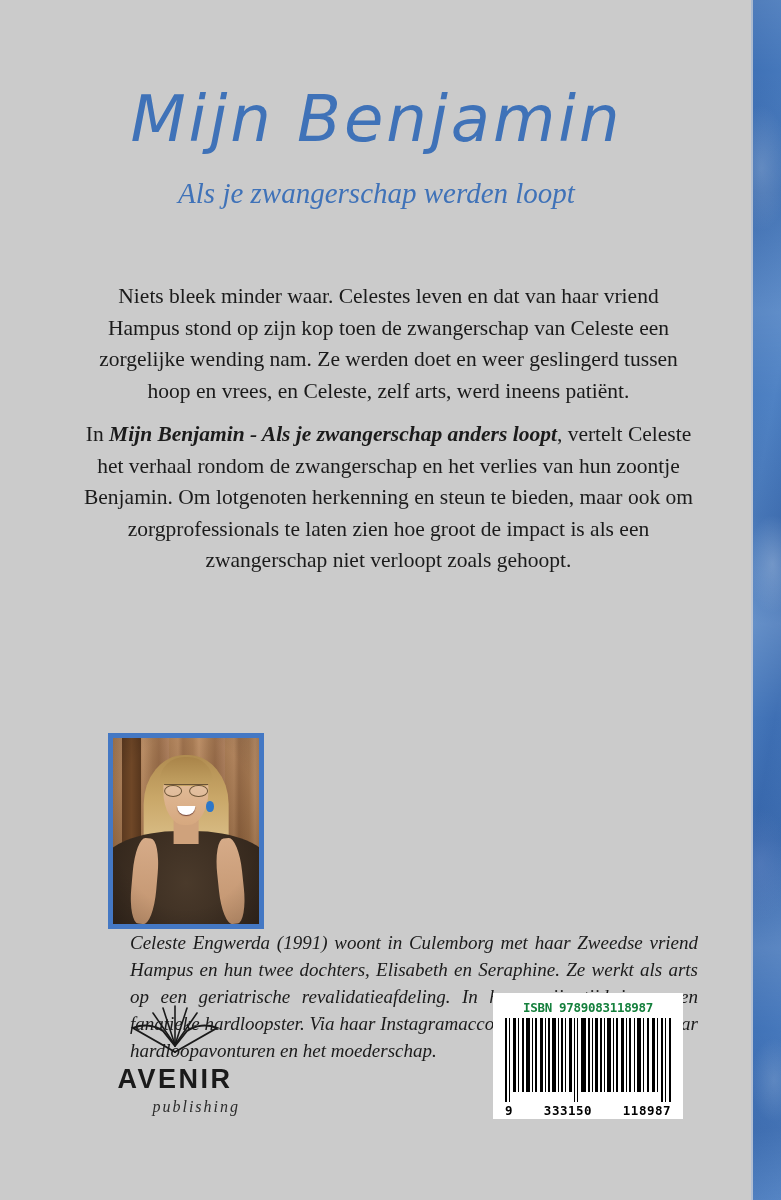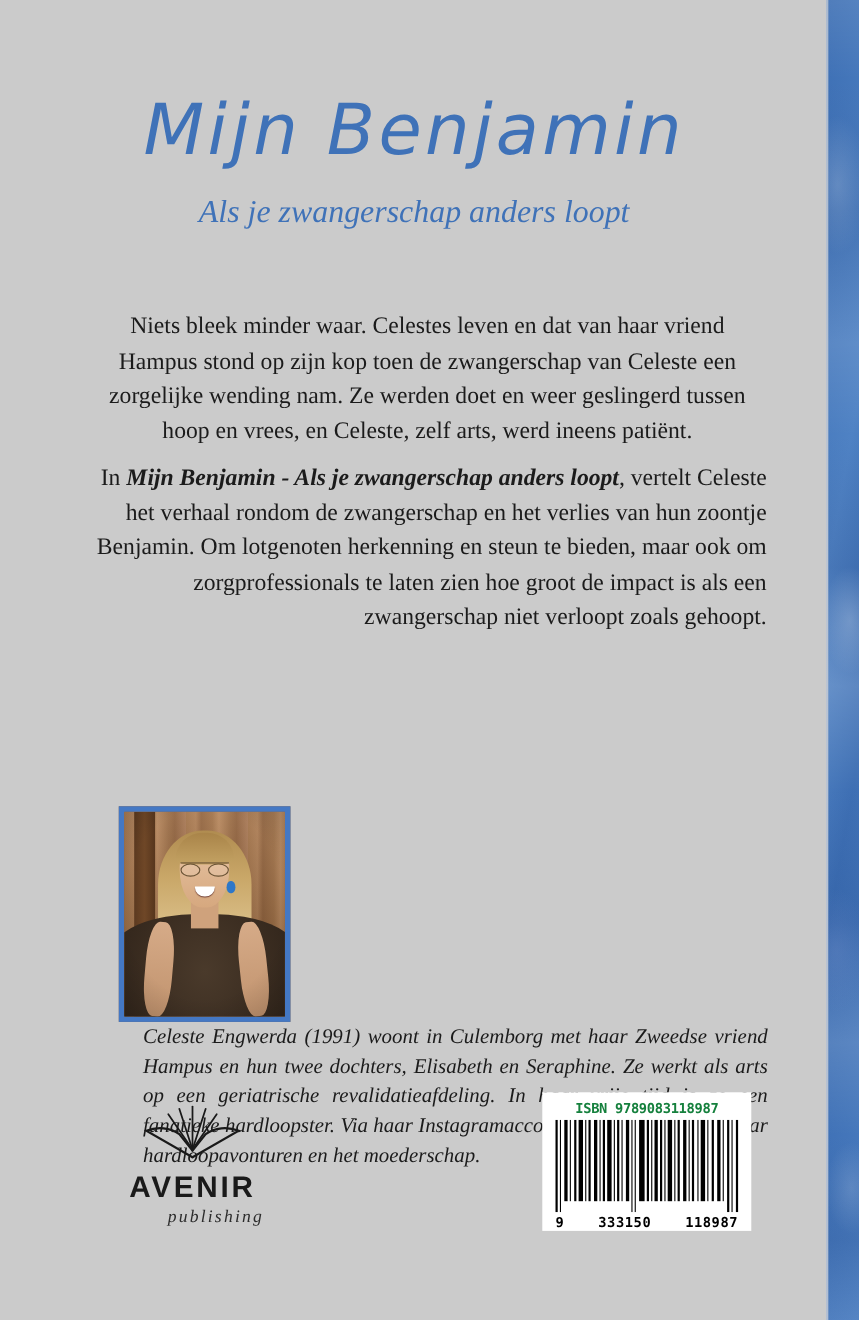--- a/index.html
+++ b/index.html
@@ -100,21 +100,20 @@
     line-height: 31.5px;
   }
   #blurb p {
     margin: 0;
   }
   #blurb p + p {
     margin-top: 0px;
   }
   .para-gap {
     margin-top: 12px !important;
-    text-align: right;
   }
   .bi {
     font-weight: bold;
     font-style: italic;
   }
 
   
   #author-block {
     position: absolute;
     top: 733px;
@@ -318,21 +317,21 @@
 </style>
 </head>
 <body>
 
 <div id="cover">
 
   <div id="spine-edge"></div>
   <div id="spine"></div>
 
   <div class="title">Mijn Benjamin</div>
-  <div class="subtitle">Als je zwangerschap anders loopt</div>
+  <div class="subtitle">Als je zwangerschap werden loopt</div>
 
   <div id="blurb">
     <p>Niets bleek minder waar. Celestes leven en dat van haar vriend Hampus stond op zijn kop toen de zwangerschap van Celeste een zorgelijke wending nam. Ze werden doet en weer geslingerd tussen hoop en vrees, en Celeste, zelf arts, werd ineens patiënt.</p>
     <p class="para-gap"><span>In </span><span class="bi">Mijn Benjamin - Als je zwangerschap anders loopt</span><span>, vertelt Celeste het verhaal rondom de zwangerschap en het verlies van hun zoontje Benjamin. Om lotgenoten herkenning en steun te bieden, maar ook om zorgprofessionals te laten zien hoe groot de impact is als een zwangerschap niet verloopt zoals gehoopt.</span></p>
   </div>
 
   <div id="author-block">
     <div id="author-photo">
       <div class="ph-bg"></div>
       <div class="ph-dark-plank"></div>

